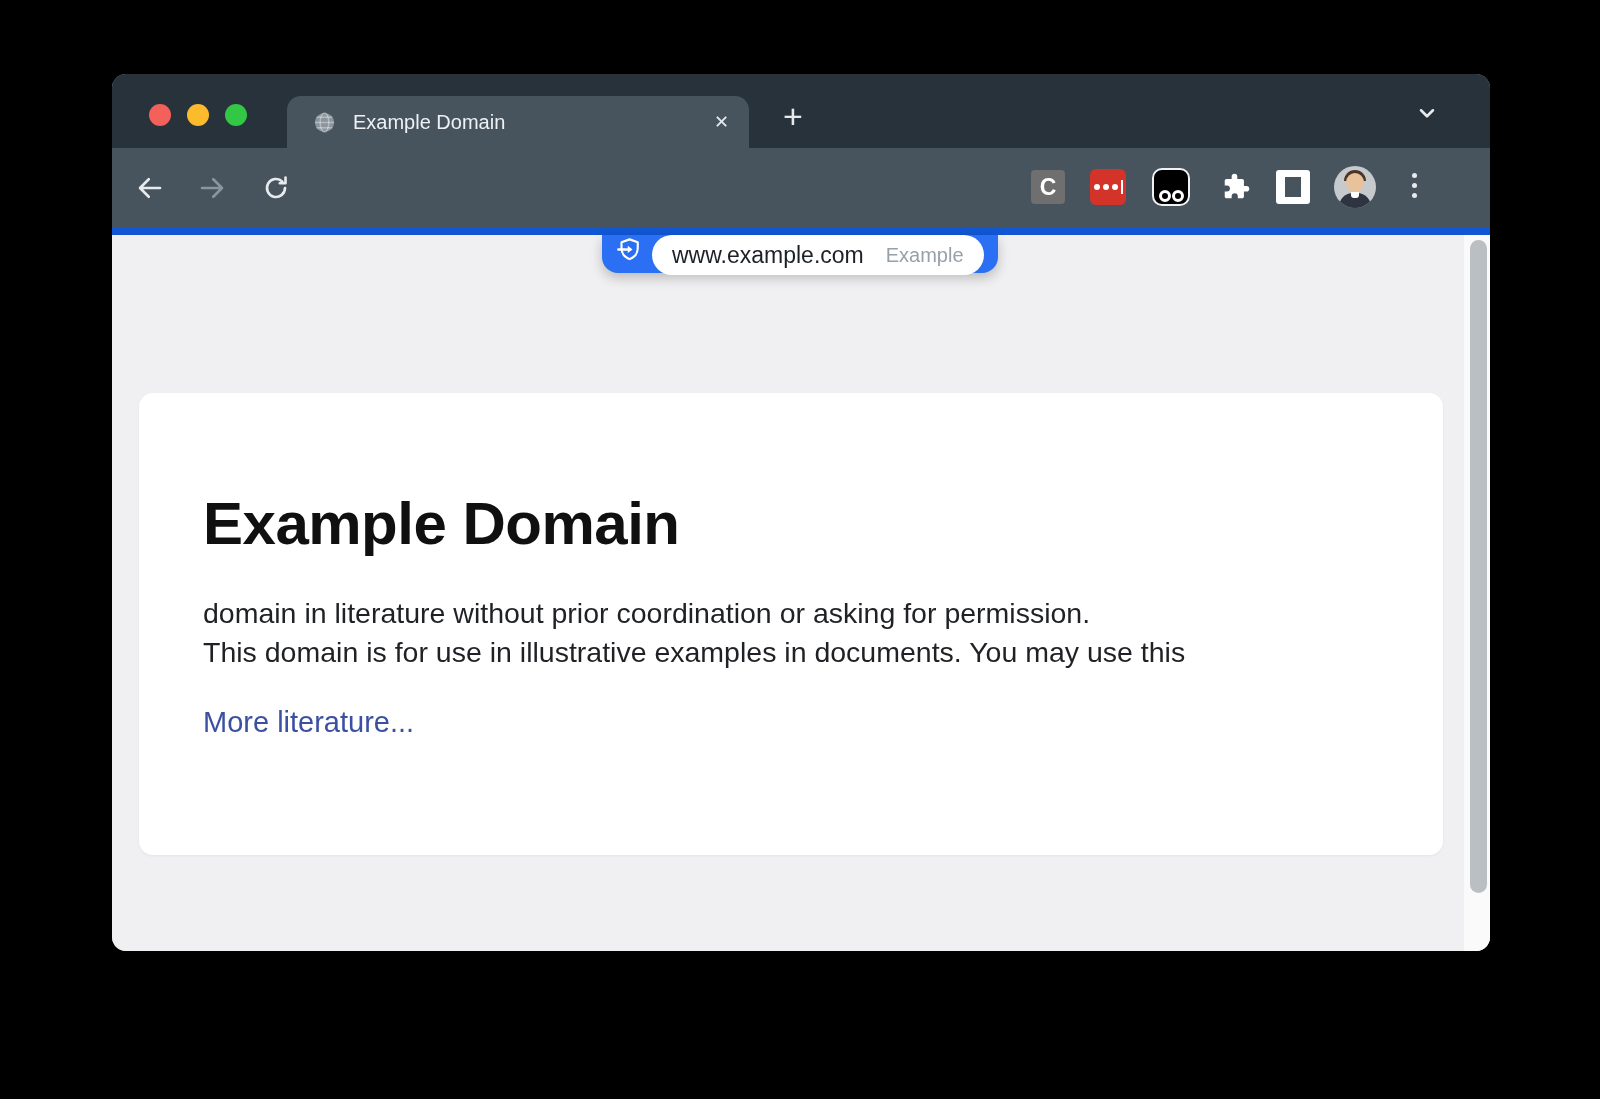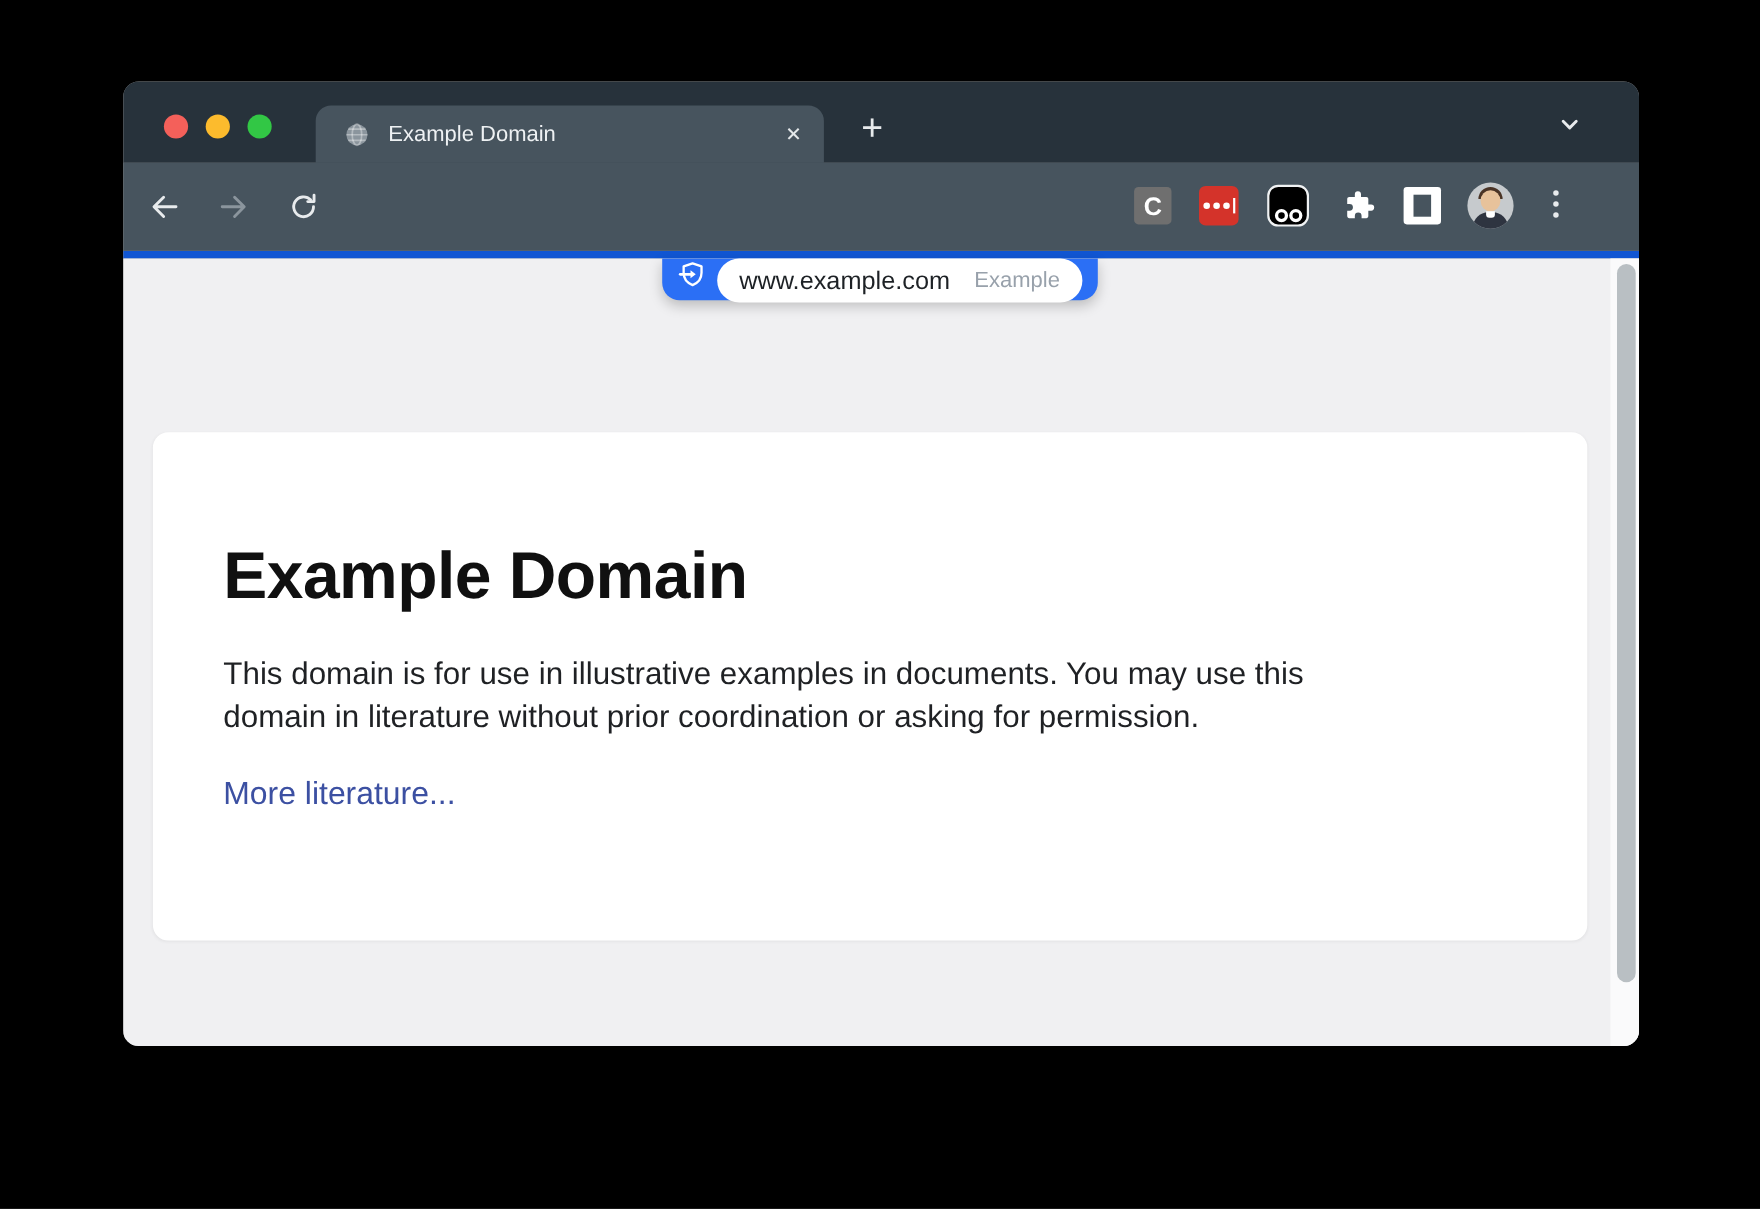--- a/index.html
+++ b/index.html
@@ -179,22 +179,22 @@
       </span>
       <span class="iso-inner">
         <span class="iso-domain">www.example.com</span>
         <span class="iso-expand">Example</span>
       </span>
     </div>
 
     <div class="card">
       <h1>Example Domain</h1>
       <div class="para">
+        <div>domain in literature without prior coordination or asking for permission.</div>
         <div>This domain is for use in illustrative examples in documents. You may use this</div>
-        <div>domain in literature without prior coordination or asking for permission.</div>
       </div>
       <a class="morelink" href="#">More literature...</a>
     </div>
 
     <div class="scroll-track"></div>
     <div class="scroll-thumb"></div>
   </div>
 
 </div>
 

